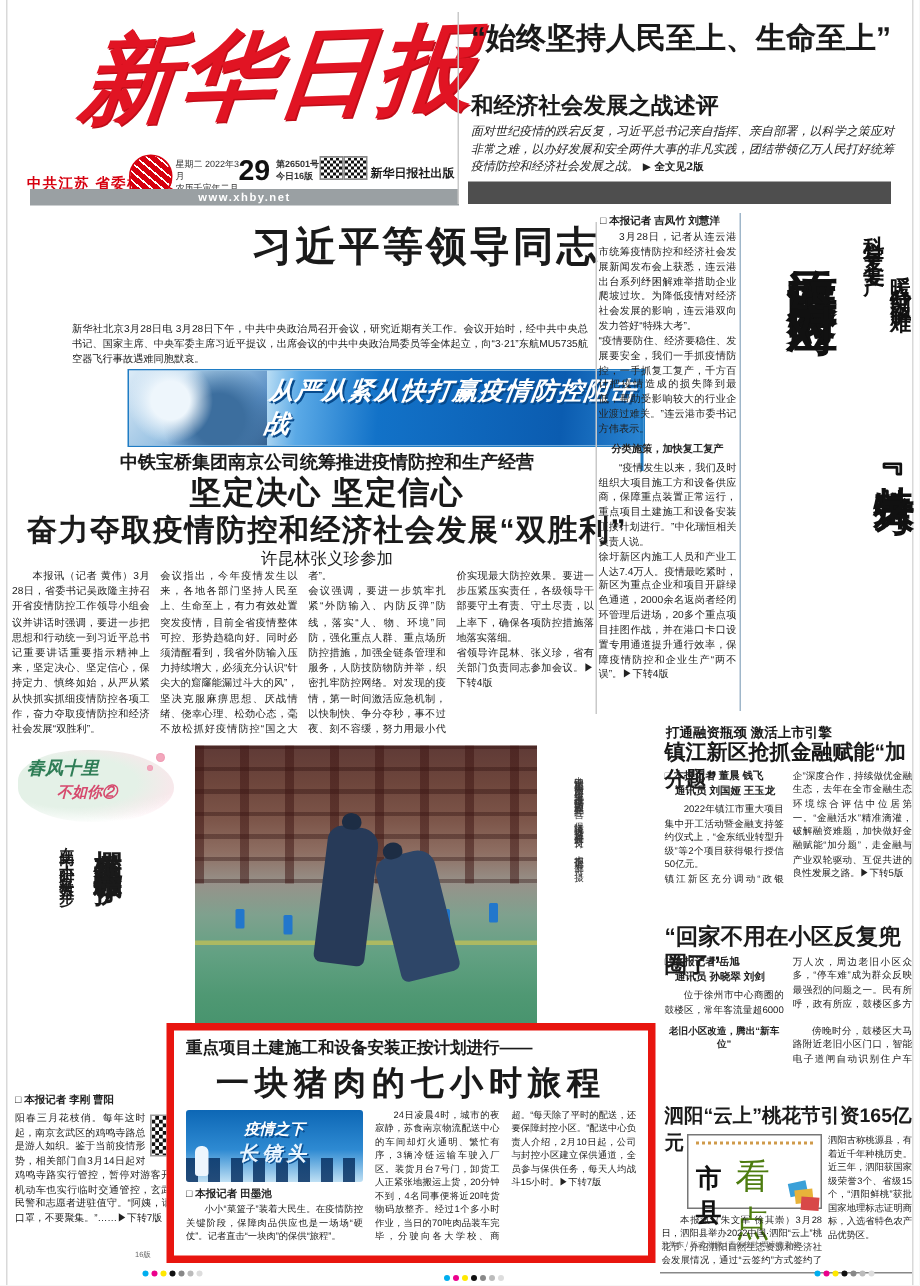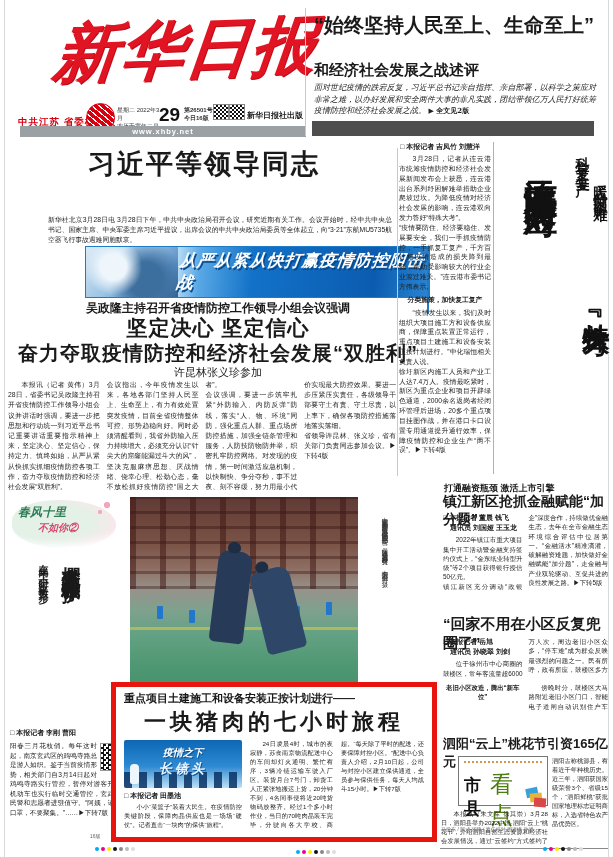--- a/index.html
+++ b/index.html
@@ -27,21 +27,21 @@
       repeating-conic-gradient(#111 0% 25%,#fff 0% 50%);background-size:4px 4px;}
   .wwwbar{background:#9aa0a3;color:#fff;font-size:7.5px;font-weight:bold;
       text-align:center;line-height:11px;letter-spacing:1px;}
   .vrule{background:#c9c9c9;width:1px;}
   .vrule-blue{background:#9fb6c9;width:1px;}
   .darkbar{background:#4e4e4e;}
   
   .tr-head{font-size:20px;font-weight:900;letter-spacing:0px;}
   .tr-sub{font-size:15px;font-weight:900;}
   .tr-sum{font-family:"DejaVu Serif",serif;font-style:italic;font-size:8px;line-height:1.45;color:#222;}
-  .lead-h{font-size:27px;font-weight:900;letter-spacing:2px;}
+  .lead-h{font-size:27px;font-weight:900;letter-spacing:2px;text-align:right;}
   .small-body{font-size:6.8px;line-height:1.5;color:#222;}
   .banner{display:flex;overflow:hidden;border:1px solid #1f7cc4;}
   .banner-photo{width:92px;background:
      radial-gradient(circle at 30% 40%,#eef6fc 0 18%,rgba(0,0,0,0) 40%),
      radial-gradient(circle at 65% 65%,#3c6e9e 0 25%,rgba(0,0,0,0) 55%),
      linear-gradient(135deg,#dcebf7 0%,#9cc4e4 45%,#5b8fc4 75%,#35618f 100%);}
   .banner-main{flex:1;display:flex;align-items:center;justify-content:center;
      background:linear-gradient(95deg,#b9ddf4 0%,#5aa9e6 9%,#1272c8 30%,#0b5cb0 78%,#2a85d2 100%);}
   .banner-text{color:#fff;font-size:16.5px;font-weight:900;font-style:italic;
      letter-spacing:1px;transform:skewX(-8deg);text-shadow:1.5px 1.5px 0 #084a8c;}
@@ -154,21 +154,21 @@
   <div class="abs small-body just" style="left:48px;top:215px;width:344px;height:30px;overflow:hidden;">新华社北京3月28日电 3月28日下午，中共中央政治局召开会议，研究近期有关工作。会议开始时，经中共中央总书记、国家主席、中央军委主席习近平提议，出席会议的中共中央政治局委员等全体起立，向“3·21”东航MU5735航空器飞行事故遇难同胞默哀。</div>
 
   <div class="abs banner" style="left:85px;top:246px;width:343px;height:50px;">
     <div class="banner-photo"></div>
     <div class="banner-main">
       <span class="banner-text">从严从紧从快打赢疫情防控阻击战</span>
     </div>
   </div>
   <div class="abs" style="left:427px;top:246px;width:2px;height:68px;background:#1f7cc4;"></div>
 
-  <div class="abs wu-kicker ctr" style="left:8px;top:300px;width:420px;">吴政隆主持召开省疫情防控工作领导小组会议强调</div>
+  <div class="abs wu-kicker ctr" style="left:8px;top:300px;width:420px;">中铁宝桥集团南京公司统筹推进疫情防控和生产经营</div>
   <div class="abs wu-h ctr" style="left:8px;top:314px;width:420px;">坚定决心 坚定信心</div>
   <div class="abs wu-h ctr" style="left:8px;top:340px;width:420px;font-size:20px;">奋力夺取疫情防控和经济社会发展“双胜利”</div>
   <div class="abs names ctr" style="left:8px;top:365px;width:420px;">许昆林张义珍参加</div>
   <div class="abs col4 small-body just pre ind" style="left:8px;top:380px;width:388px;height:115px;">本报讯（记者 黄伟）3月28日，省委书记吴政隆主持召开省疫情防控工作领导小组会议并讲话时强调，要进一步把思想和行动统一到习近平总书记重要讲话重要指示精神上来，坚定决心、坚定信心，保持定力、慎终如始，从严从紧从快抓实抓细疫情防控各项工作，奋力夺取疫情防控和经济社会发展“双胜利”。
 会议指出，今年疫情发生以来，各地各部门坚持人民至上、生命至上，有力有效处置突发疫情，目前全省疫情整体可控、形势趋稳向好。同时必须清醒看到，我省外防输入压力持续增大，必须充分认识“针尖大的窟窿能漏过斗大的风”，坚决克服麻痹思想、厌战情绪、侥幸心理、松劲心态，毫不放松抓好疫情防控“国之大者”。
 会议强调，要进一步筑牢扎紧“外防输入、内防反弹”防线，落实“人、物、环境”同防，强化重点人群、重点场所防控措施，加强全链条管理和服务，人防技防物防并举，织密扎牢防控网络。对发现的疫情，第一时间激活应急机制，以快制快、争分夺秒，事不过夜、刻不容缓，努力用最小代价实现最大防控效果。要进一步压紧压实责任，各级领导干部要守土有责、守土尽责，以上率下，确保各项防控措施落地落实落细。
 省领导许昆林、张义珍，省有关部门负责同志参加会议。▶下转4版</div>
 
   <div class="abs vrule" style="left:397px;top:148px;height:328px;"></div>
   <div class="abs vrule-blue" style="left:493px;top:142px;height:332px;"></div>

